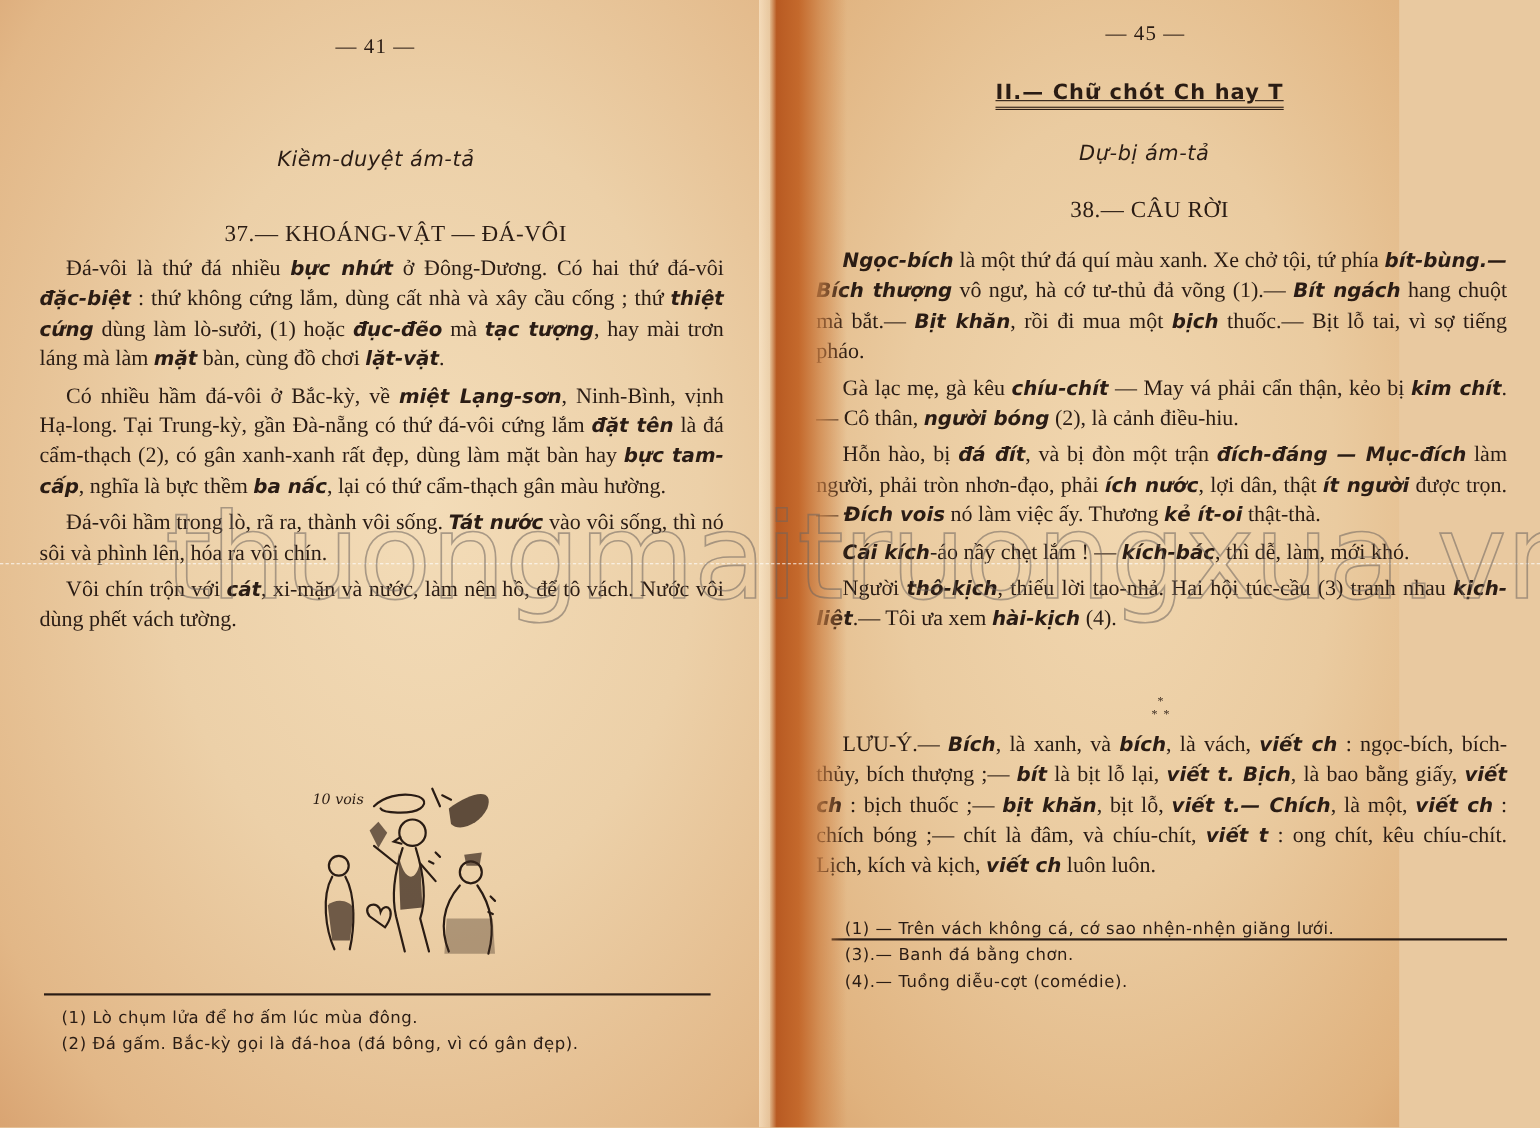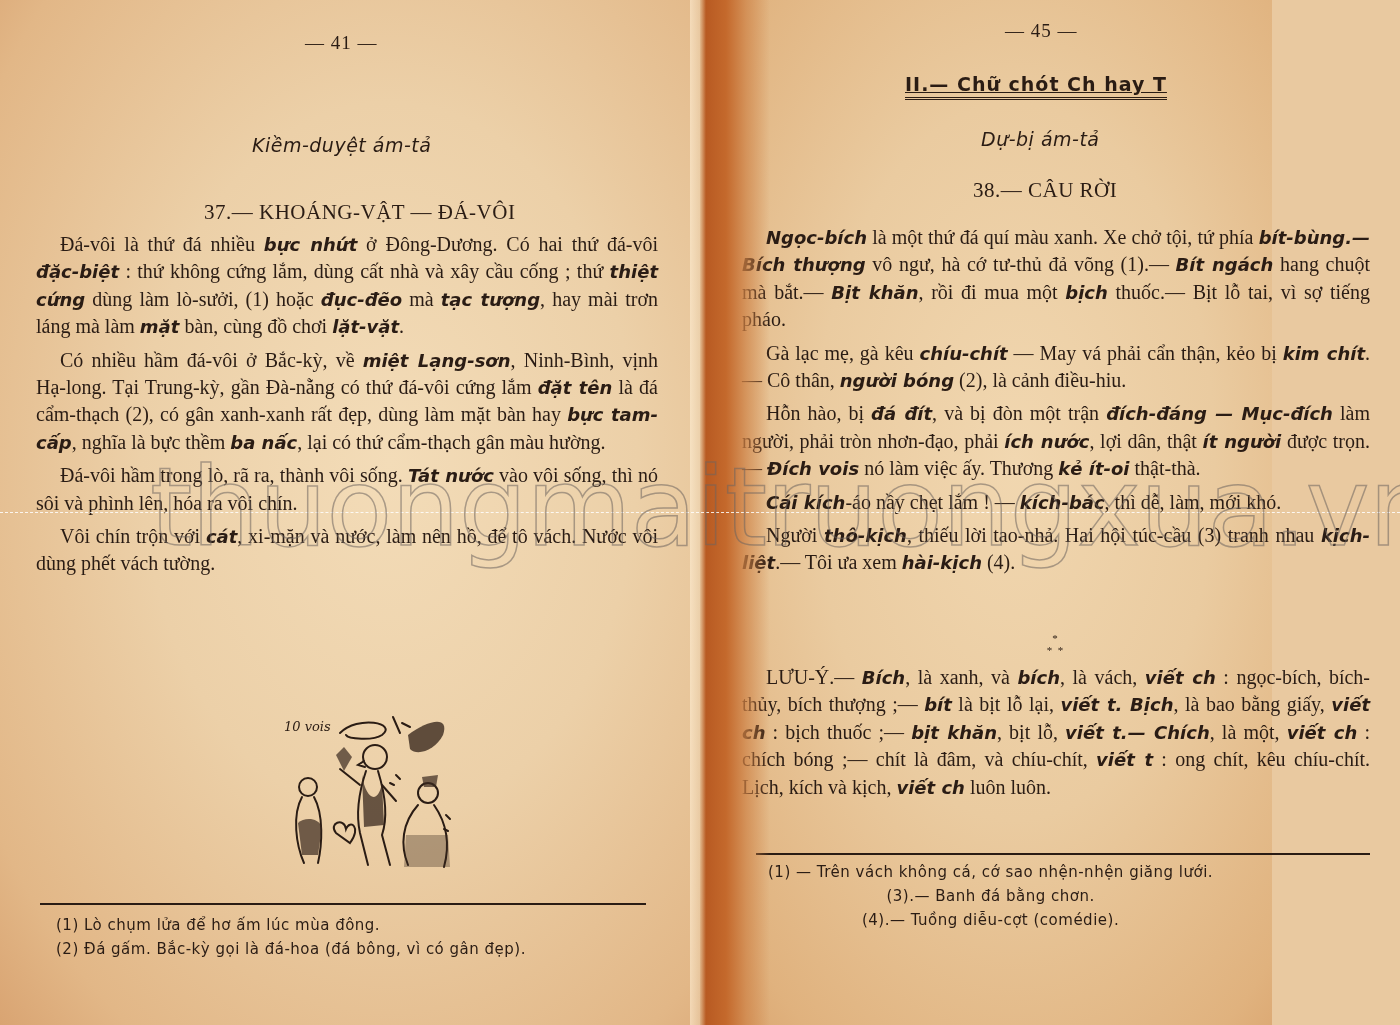--- a/index.html
+++ b/index.html
@@ -132,21 +132,21 @@
     <div class="stars" style="left:340px; top:632px; width:30px;">
       <div>*</div>
         <div>* &nbsp;*</div>
     </div>
 
     <div class="body-text" id="right-note" style="left:42px; top:664px; width:628px;">
         <p>LƯU-Ý.— <span class="kw">Bích</span>, là xanh, và <span class="kw">bích</span>, là vách, <span class="kw">viết ch</span> : ngọc-bích, bích-thủy, bích thượng ;— <span class="kw">bít</span> là bịt lỗ lại, <span class="kw">viết t. Bịch</span>, là bao bằng giấy, <span class="kw">viết ch</span> : bịch thuốc ;— <span class="kw">bịt khăn</span>, bịt lỗ, <span class="kw">viết t.— Chích</span>, là một, <span class="kw">viết ch</span> : chích bóng ;— chít là đâm, và chíu-chít, <span class="kw">viết t</span> : ong chít, kêu chíu-chít. Lịch, kích và kịch, <span class="kw">viết ch</span> luôn luôn.</p>
       </div>
 
     <div class="footnote-rule" style="left:56px; top:853px; width:614px;"></div>
-    <div class="footnotes" style="left:68px; top:860px;text-align:center;">
+    <div class="footnotes" style="left:68px; top:832px;">
       <div>(1) — Trên vách không cá, cớ sao nhện-nhện giăng lưới.</div>
       <div>(3).— Banh đá bằng chơn.</div>
       <div>(4).— Tuồng diễu-cợt (comédie).</div>
     </div>
   </div>
 
   <div class="gutter-shadow"></div>
 
   <div class="dash-line"></div>
   <div class="watermark">thuongmaitruongxua.vn</div>

